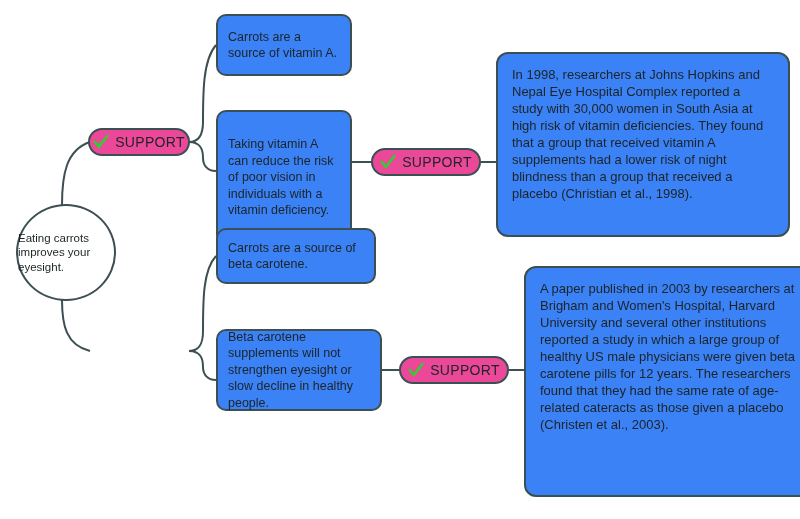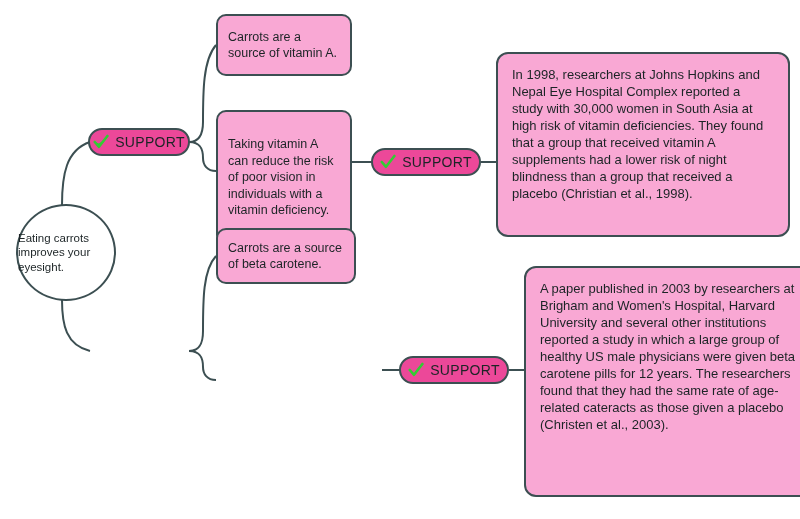--- a/index.html
+++ b/index.html
@@ -46,21 +46,21 @@
     color: #1c2426;
     padding-right: 8px;
   }
 
   
   .box {
     position: absolute;
     border: 2px solid #3c4f52;
     border-radius: 10px;
     box-sizing: border-box;
-    background: #f9a8d4;
+    background: #3b82f6;
     z-index: 3;
     display: flex;
     align-items: center;
   }
   .box .txt {
     font-size: 12.5px;
     line-height: 16.5px;
     color: #1c2426;
     padding: 0 10px;
   }
@@ -160,24 +160,27 @@
   </div>
 
   <div class="box" style="left:216px; top:14px; width:136px; height:62px;">
     <div class="txt">Carrots are a source of vitamin A.</div>
   </div>
 
   <div class="box" style="left:216px; top:110px; width:136px; height:135px;">
     <div class="txt">Taking vitamin A can reduce the risk of poor vision in individuals with a vitamin deficiency.</div>
   </div>
 
-  <div class="box" style="left:216px; top:228px; width:140px; height:56px;">
+  <div class="box" style="left:216px; top:228px; width:160px; height:56px;">
     <div class="txt">Carrots are a source of beta carotene.</div>
   </div>
 
+  <div class="box" style="left:216px; top:329px; width:166px; height:82px;">
+    <div class="txt">Beta carotene supplements will not strengthen eyesight or slow decline in healthy people.</div>
+  </div>
 
   <div class="box evidence" style="left:496px; top:52px; width:294px; height:185px;">
     <div class="txt">In 1998, researchers at Johns Hopkins and Nepal Eye Hospital Complex reported a study with 30,000 women in South Asia at high risk of vitamin deficiencies. They found that a group that received vitamin A supplements had a lower risk of night blindness than a group that received a placebo (Christian et al., 1998).</div>
   </div>
 
   <div class="box evidence" style="left:524px; top:266px; width:298px; height:231px;">
     <div class="txt">A paper published in 2003 by researchers at Brigham and Women's Hospital, Harvard University and several other institutions reported a study in which a large group of healthy US male physicians were given beta carotene pills for 12 years. The researchers found that they had the same rate of age-related cateracts as those given a placebo (Christen et al., 2003).</div>
   </div>
 
 </div>

